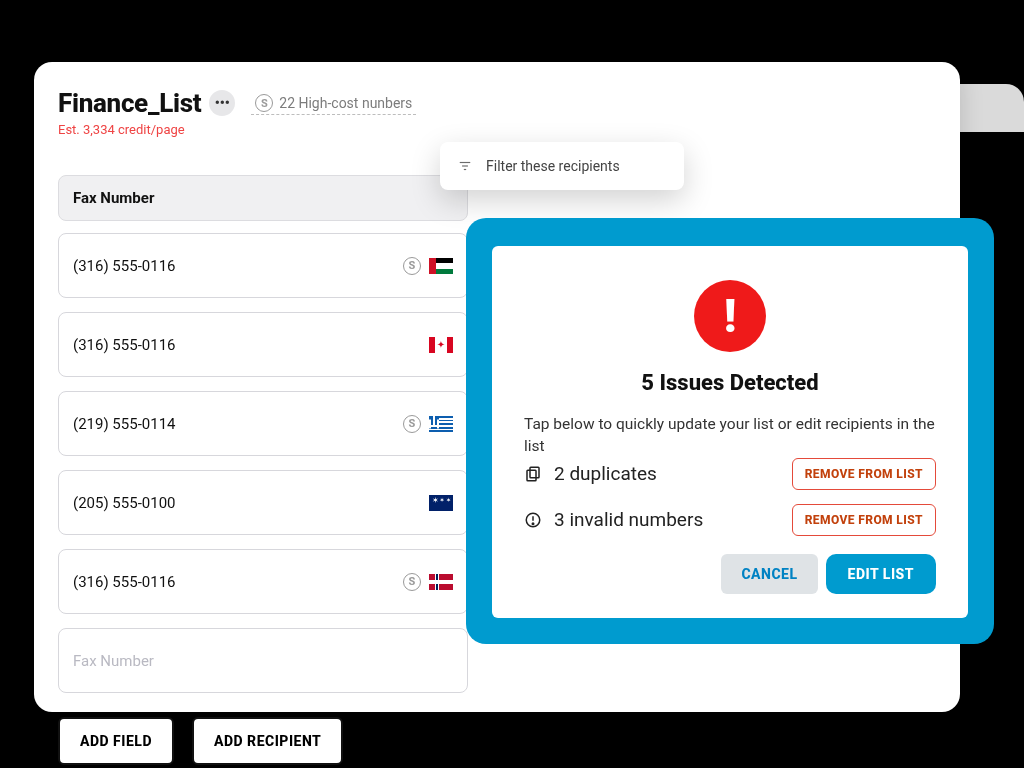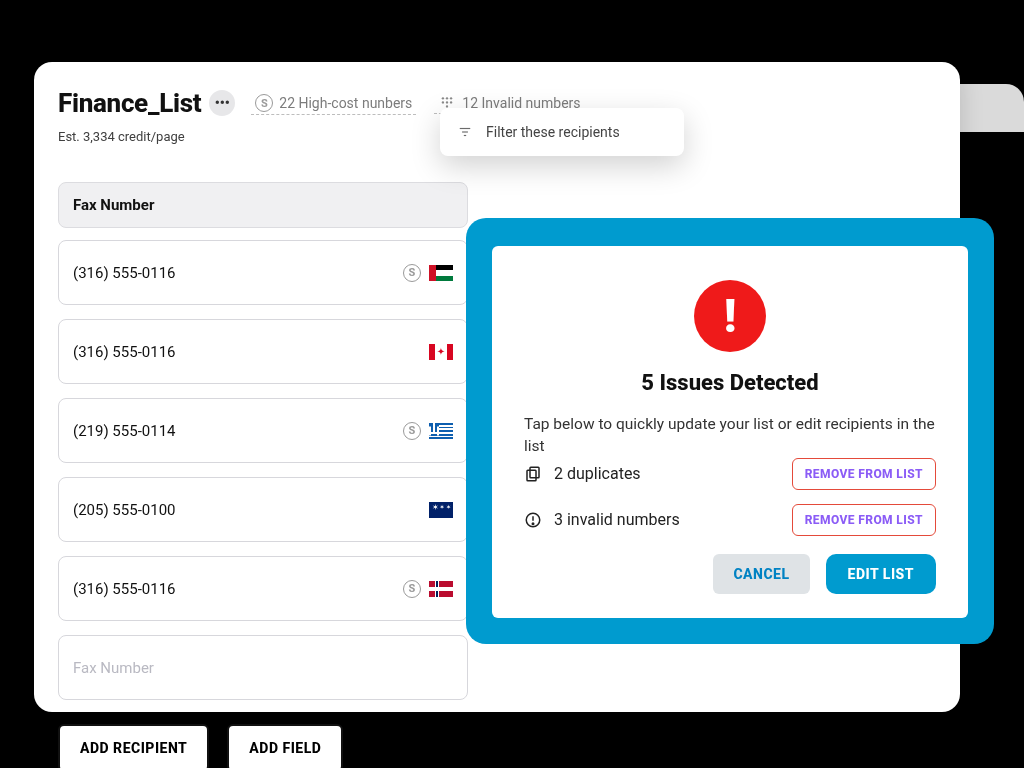--- a/index.html
+++ b/index.html
@@ -4,21 +4,21 @@
 <style>
   * { box-sizing: border-box; margin: 0; padding: 0; font-family: -apple-system, BlinkMacSystemFont, "Segoe UI", Roboto, Helvetica, Arial, sans-serif; }
   body { background:#000; width:1024px; height:768px; position:relative; overflow:hidden; }
   .card { position:absolute; background:#fff; border-radius:18px; box-shadow:0 6px 24px rgba(0,0,0,.15); }
   .main { top:62px; left:34px; width:926px; height:650px; padding:26px 24px 24px 24px; }
   .hdr { display:flex; align-items:flex-start; gap:10px; }
   .title-wrap { display:flex; flex-direction:column; }
   .title-row { display:flex; align-items:center; gap:8px; }
   .title { font-size:26px; font-weight:800; color:#111; letter-spacing:-.3px; }
   .more { width:26px; height:26px; border-radius:50%; background:#e7e7e9; display:flex; align-items:center; justify-content:center; font-weight:700; font-size:14px; color:#333; cursor:pointer; }
-  .sub { font-size:13px; color:#404040; margin-top:11px; }
+  .sub { font-size:13px; color:#ef4444; margin-top:4px; }
   .status-pill { display:flex; align-items:center; gap:6px; color:#7c7c7c; font-size:14px; padding:2px 4px; border-bottom:1px dashed #bdbdbd; cursor:pointer; white-space:nowrap; }
   .status-area { display:flex; align-items:center; gap:18px; margin-left:6px; margin-top:4px; }
   .search-bar { position:absolute; top:84px; left:682px; right:0; height:48px; background:#dadada; border-top-right-radius:18px; display:flex; align-items:center; gap:10px; padding:0 18px; color:#444; font-size:17px; }
   .toolbar-row { margin-top:38px; display:flex; align-items:center; }
   .th { flex:1; background:#f0f0f2; border:1px solid #dcdce0; border-radius:8px; height:46px; display:flex; align-items:center; padding:0 14px; font-weight:700; font-size:15px; color:#111; }
   .cover-sel { margin-left:14px; height:38px; min-width:170px; border:1px solid #d0d0d6; border-radius:6px; display:flex; align-items:center; justify-content:space-between; padding:0 12px; font-size:13px; color:#555; gap:10px; cursor:pointer; background:#fff; position:absolute; right:48px; top:176px; }
   .rows { margin-top:12px; display:flex; flex-direction:column; gap:14px; }
   .row { height:65px; background:#fff; border:1px solid #d7d7dc; border-radius:8px; display:flex; align-items:center; padding:0 14px; font-size:15px; color:#111; width:410px; justify-content:space-between; }
   .row.empty { color:#b9b9c2; }
   .row-right { display:flex; align-items:center; gap:8px; }
@@ -36,31 +36,31 @@
   .flag.au::before{content:"✶";position:absolute;left:3px;top:1px;font-size:8px;color:#fff;}
   .flag.au::after{content:"✶ ✶";position:absolute;right:2px;top:2px;font-size:6px;color:#fff;line-height:6px;}
   .flag.no { background:#ba0c2f; position:relative; }
   .flag.no::before{content:"";position:absolute;left:6px;top:0;bottom:0;width:4px;background:#fff;}
   .flag.no::after{content:"";position:absolute;left:0;right:0;top:6px;height:4px;background:#fff;}
   .flag.no .cross{position:absolute;left:7px;top:0;bottom:0;width:2px;background:#00205b;}
   .flag.no .cross2{position:absolute;left:0;right:0;top:7px;height:2px;background:#00205b;}
   .coin { width:18px;height:18px;border:1.5px solid #9a9a9a;border-radius:50%;display:flex;align-items:center;justify-content:center;font-size:11px;font-weight:700;color:#9a9a9a;}
   .btns { margin-top:24px; display:flex; gap:18px; }
   .btn-outline { height:48px; padding:0 20px; border:2px solid #111; background:#fff; border-radius:6px; font-weight:800; font-size:14px; letter-spacing:.5px; cursor:pointer; }
-  .popover { position:absolute; top:108px; left:440px; width:244px; background:#fff; border-radius:8px; box-shadow:0 10px 30px rgba(0,0,0,.18); padding:6px 0; z-index:5; }
+  .popover { position:absolute; top:142px; left:440px; width:244px; background:#fff; border-radius:8px; box-shadow:0 10px 30px rgba(0,0,0,.18); padding:6px 0; z-index:5; }
   .pop-item { display:flex; align-items:center; gap:12px; padding:10px 16px; font-size:14px; color:#444; cursor:pointer; }
   .dialog-wrap { position:absolute; top:218px; left:466px; width:528px; background:#009bcf; border-radius:20px; padding:28px 26px 26px 26px; z-index:10; }
   .dialog { background:#fff; border-radius:6px; padding:34px 32px 24px 32px; }
   .alert-ic { width:72px;height:72px;border-radius:50%;background:#ef1a1a;margin:0 auto 18px auto;display:flex;align-items:center;justify-content:center;color:#fff;font-size:46px;font-weight:900;}
   .dlg-title { text-align:center; font-size:22px; font-weight:800; color:#111; margin-bottom:18px; }
   .dlg-sub { font-size:15.5px; color:#333; line-height:1.45; }
   .issue-row { display:flex; align-items:center; justify-content:space-between; margin-bottom:14px; }
-  .issue-left { display:flex; align-items:center; gap:12px; font-size:16px; color:#222; }
-  .rm-btn { border:1.5px solid #e44a3a; color:#8b5cf6; background:#fff; border-radius:6px; padding:8px 12px; font-size:12px; font-weight:800; letter-spacing:.4px; cursor:pointer; }
-  .dlg-actions { display:flex; justify-content:flex-end; gap:16px; margin-top:18px; }
+  .issue-left { display:flex; align-items:center; gap:12px; font-size:19px; color:#222; }
+  .rm-btn { border:1.5px solid #e44a3a; color:#c2410c; background:#fff; border-radius:6px; padding:8px 12px; font-size:12px; font-weight:800; letter-spacing:.4px; cursor:pointer; }
+  .dlg-actions { display:flex; justify-content:flex-end; gap:8px; margin-top:18px; }
   .btn-cancel { background:#dfe3e6; color:#0082c3; border:none; border-radius:6px; padding:12px 20px; font-weight:800; font-size:14px; letter-spacing:.5px; cursor:pointer; }
   .btn-primary { background:#009bcf; color:#fff; border:none; border-radius:10px; padding:12px 22px; font-weight:800; font-size:14px; letter-spacing:.5px; cursor:pointer; }
   .ico { width:18px; display:inline-flex; justify-content:center; color:#6b6b6b; }
   .chev { font-size:11px; color:#888; }
 </style>
 </head>
 <body>
 
 <div class="search-bar">
   <span class="ico">
@@ -79,34 +79,20 @@
         <span class="title">Finance_List</span>
         <span class="more">•••</span>
       </div>
       <span class="sub">Est. 3,334 credit/page</span>
     </div>
     <div class="status-area">
       <span class="status-pill">
         <span class="coin">S</span>
         <span>22 High-cost nunbers</span>
       </span>
-      <span class="status-pill">
-        <span class="ico">
-          <svg width="14" height="14" viewBox="0 0 24 24" fill="#8a8a8a">
-              <circle cx="5" cy="4" r="2"></circle>
-              <circle cx="12" cy="4" r="2"></circle>
-              <circle cx="19" cy="4" r="2"></circle>
-              <circle cx="5" cy="11" r="2"></circle>
-              <circle cx="12" cy="11" r="2"></circle>
-              <circle cx="19" cy="11" r="2"></circle>
-              <circle cx="12" cy="18" r="2"></circle>
-            </svg>
-        </span>
-        <span>12 Invalid numbers</span>
-      </span>
     </div>
   </div>
 
   <div class="toolbar-row">
     <div class="th" style="width:410px;flex:none">
       <span>Fax Number</span>
     </div>
   </div>
 
   <div class="cover-sel">
@@ -152,22 +138,22 @@
             <span class="cross2"></span>
           </span>
       </span>
     </div>
     <div class="row empty">
       <span>Fax Number</span>
     </div>
   </div>
 
   <div class="btns">
+    <button class="btn-outline">ADD FIELD</button>
     <button class="btn-outline">ADD RECIPIENT</button>
-    <button class="btn-outline">ADD FIELD</button>
   </div>
 </div>
 
 <div class="popover">
   <div class="pop-item">
     <span class="ico">
       <svg width="14" height="14" viewBox="0 0 24 24" fill="none" stroke="#6b6b6b" stroke-width="2">
           <line x1="3" y1="6" x2="21" y2="6"></line>
           <line x1="7" y1="12" x2="17" y2="12"></line>
           <line x1="10" y1="18" x2="14" y2="18"></line>

